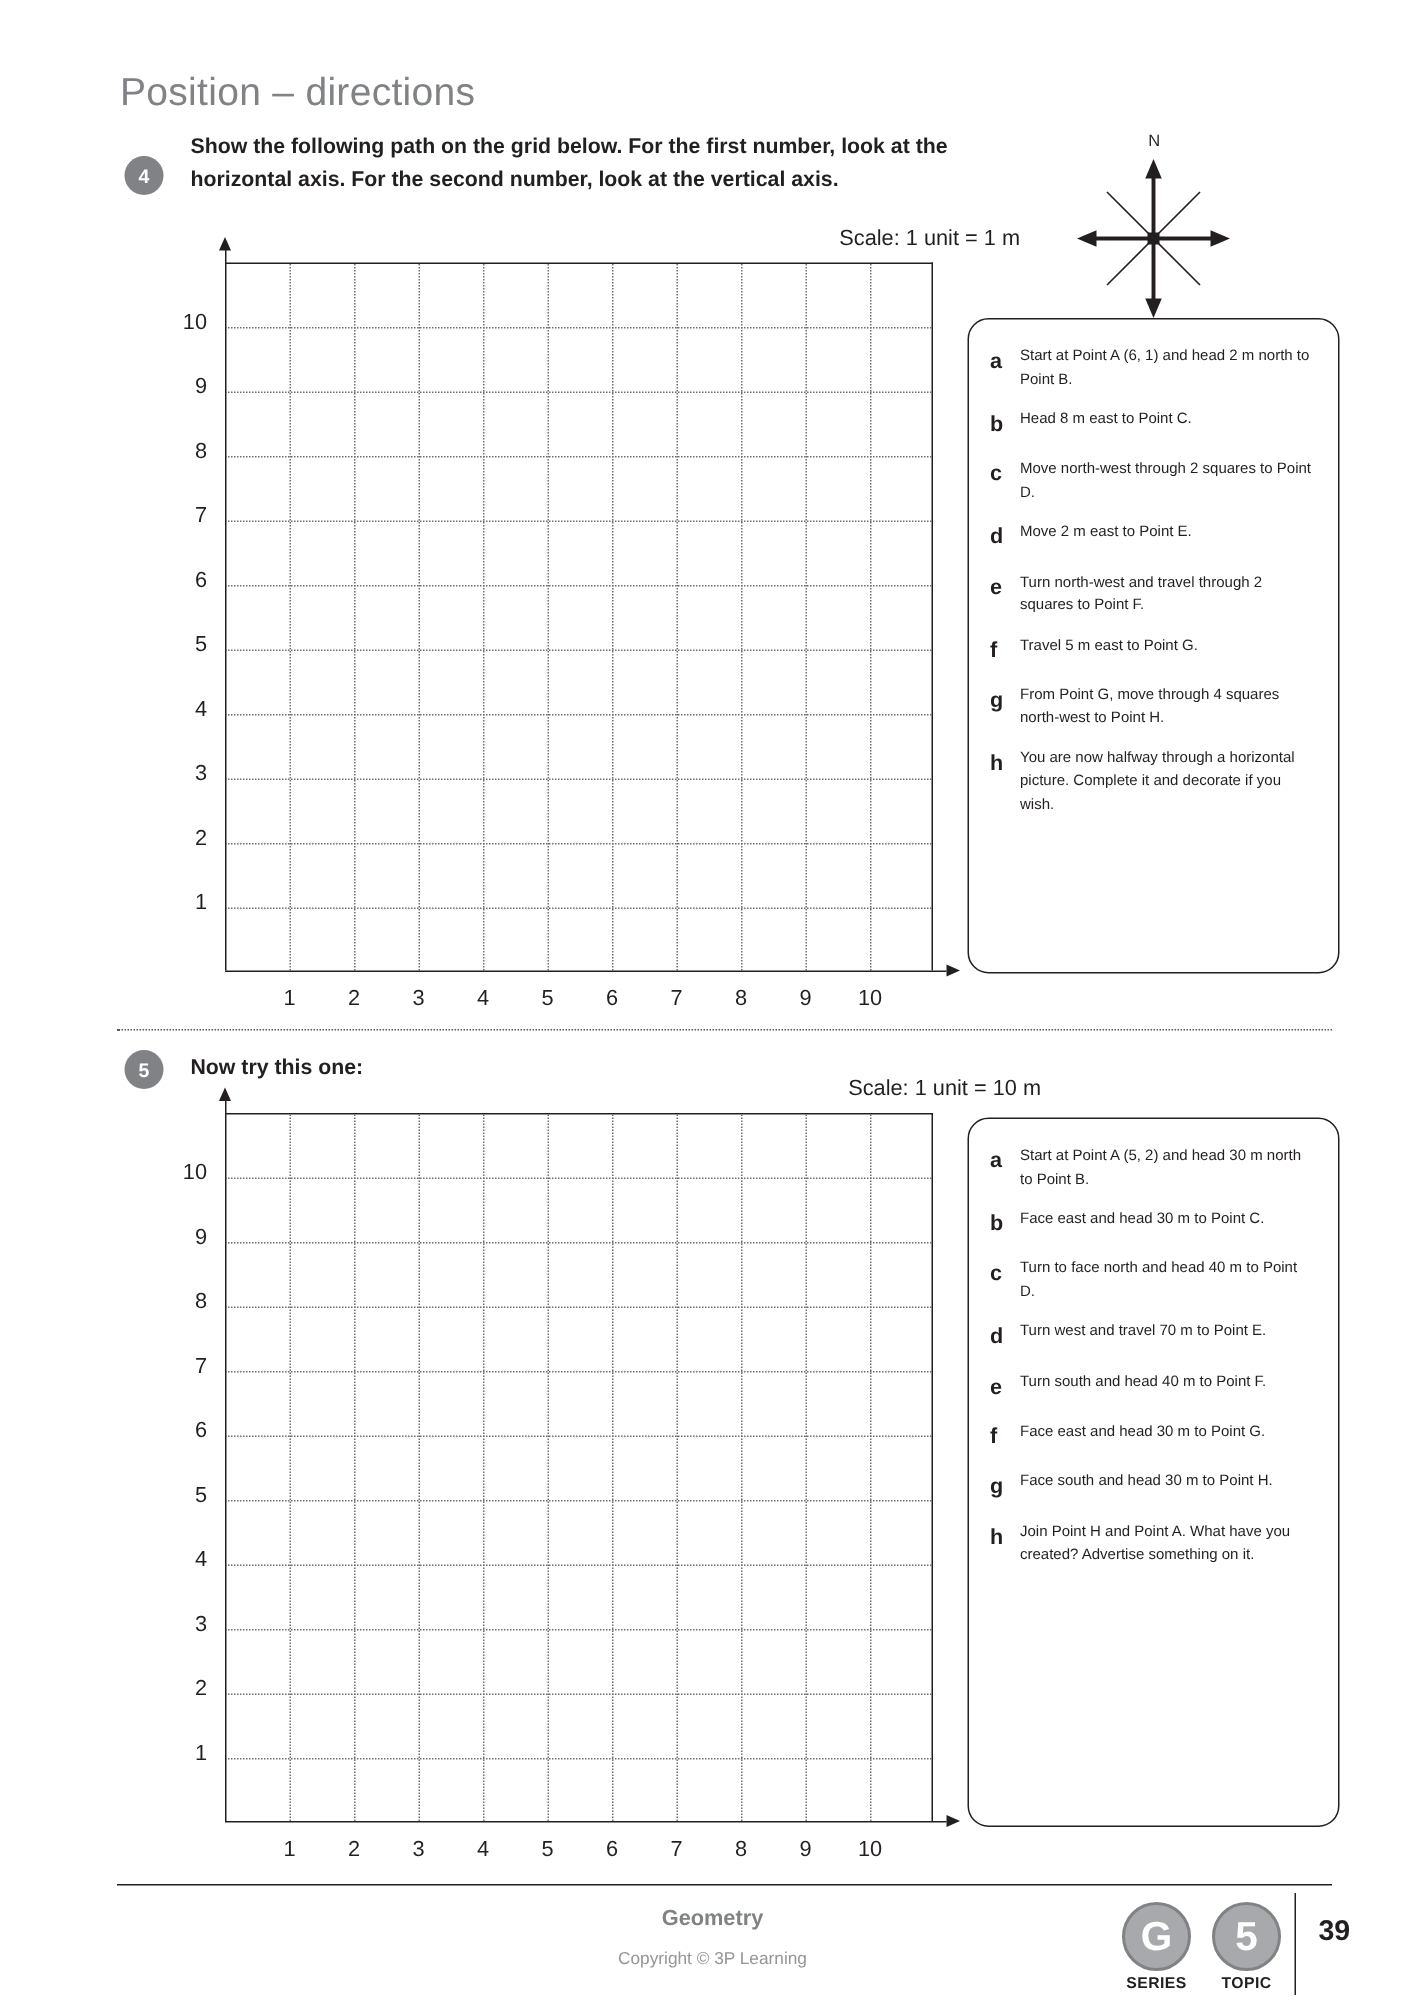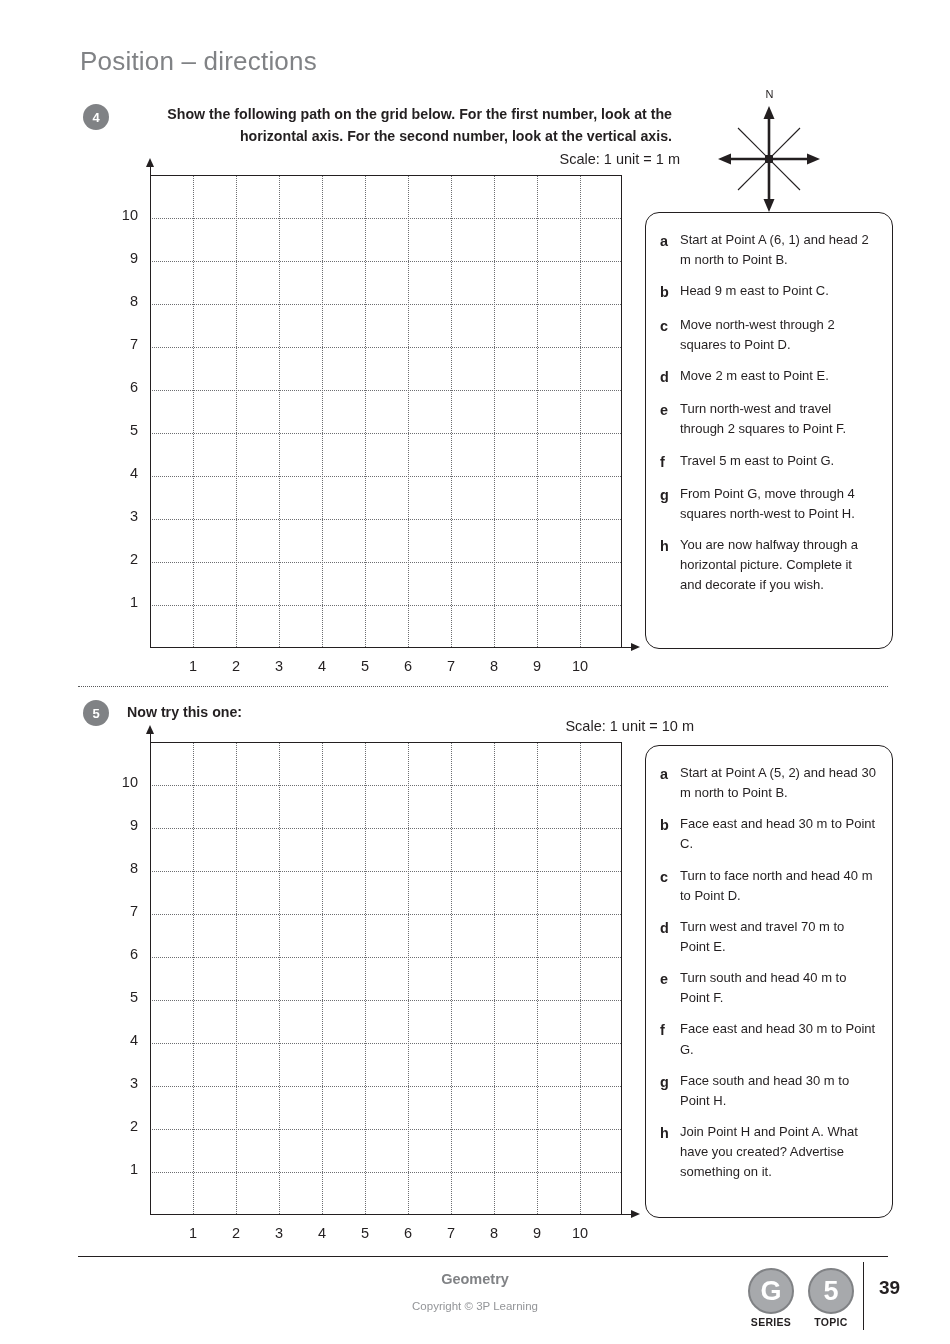--- a/index.html
+++ b/index.html
@@ -139,21 +139,21 @@
   .panel-item:last-child { margin-bottom: 0; }
   .panel-letter {
     font-size: 14.4px;
     font-weight: 700;
     width: 20px;
     flex: 0 0 20px;
     color: #231f20;
     line-height: 1.55;
   }
   .panel-body {
-    font-size: 13px;
+    font-size: 10px;
     line-height: 1.55;
     color: #231f20;
   }
 
   
   .compass { position: absolute; }
   .compass-n {
     position: absolute;
     top: 0; left: 50%;
     transform: translateX(-50%);
@@ -234,21 +234,21 @@
     </g>
     <polygon points="57,4 51.5,17 62.5,17" fill="#231f20"></polygon>
     <polygon points="57,110 51.5,97 62.5,97" fill="#231f20"></polygon>
     <polygon points="6,57 19,51.5 19,62.5" fill="#231f20"></polygon>
     <polygon points="108,57 95,51.5 95,62.5" fill="#231f20"></polygon>
     <rect x="53" y="53" width="8" height="8" fill="#231f20"></rect>
   </svg>
 </div>
 
 <div class="qnum" style="left:83px; top:104px;">4</div>
-<div class="qtext" style="left:127px; top:104px; width:545px;text-align:right;">Show the following path on the grid below. For the first number, look at the horizontal axis. For the second number, look at the vertical axis.</div>
+<div class="qtext" style="left:127px; top:88px; width:545px;">Show the following path on the grid below. For the first number, look at the horizontal axis. For the second number, look at the vertical axis.</div>
 
 <div class="plot" style="left:150px; top:175px; width:530px; height:472px;">
   <div class="scale-label">Scale: 1 unit = 1 m</div>
   <div class="grid-area" style="width:472px; height:472px;">
 
     <div class="gline-v" style="left:43px;"></div>
     <div class="gline-v" style="left:86px;"></div>
     <div class="gline-v" style="left:129px;"></div>
     <div class="gline-v" style="left:172px;"></div>
     <div class="gline-v" style="left:215px;"></div>
@@ -299,21 +299,21 @@
   <div class="tick-x" style="left:430px; top:483px;">10</div>
 </div>
 
 <div class="panel" style="left:645px; top:212px; width:248px; height:437px;">
   <div class="panel-item">
     <div class="panel-letter">a</div>
     <div class="panel-body">Start at Point A (6, 1) and head 2 m north to Point B.</div>
   </div>
   <div class="panel-item">
     <div class="panel-letter">b</div>
-    <div class="panel-body">Head 9 m east to Point C.</div>
+    <div class="panel-body">Head 8 m east to Point C.</div>
   </div>
   <div class="panel-item">
     <div class="panel-letter">c</div>
     <div class="panel-body">Move north-west through 2 squares to Point D.</div>
   </div>
   <div class="panel-item">
     <div class="panel-letter">d</div>
     <div class="panel-body">Move 2 m east to Point E.</div>
   </div>
   <div class="panel-item">

